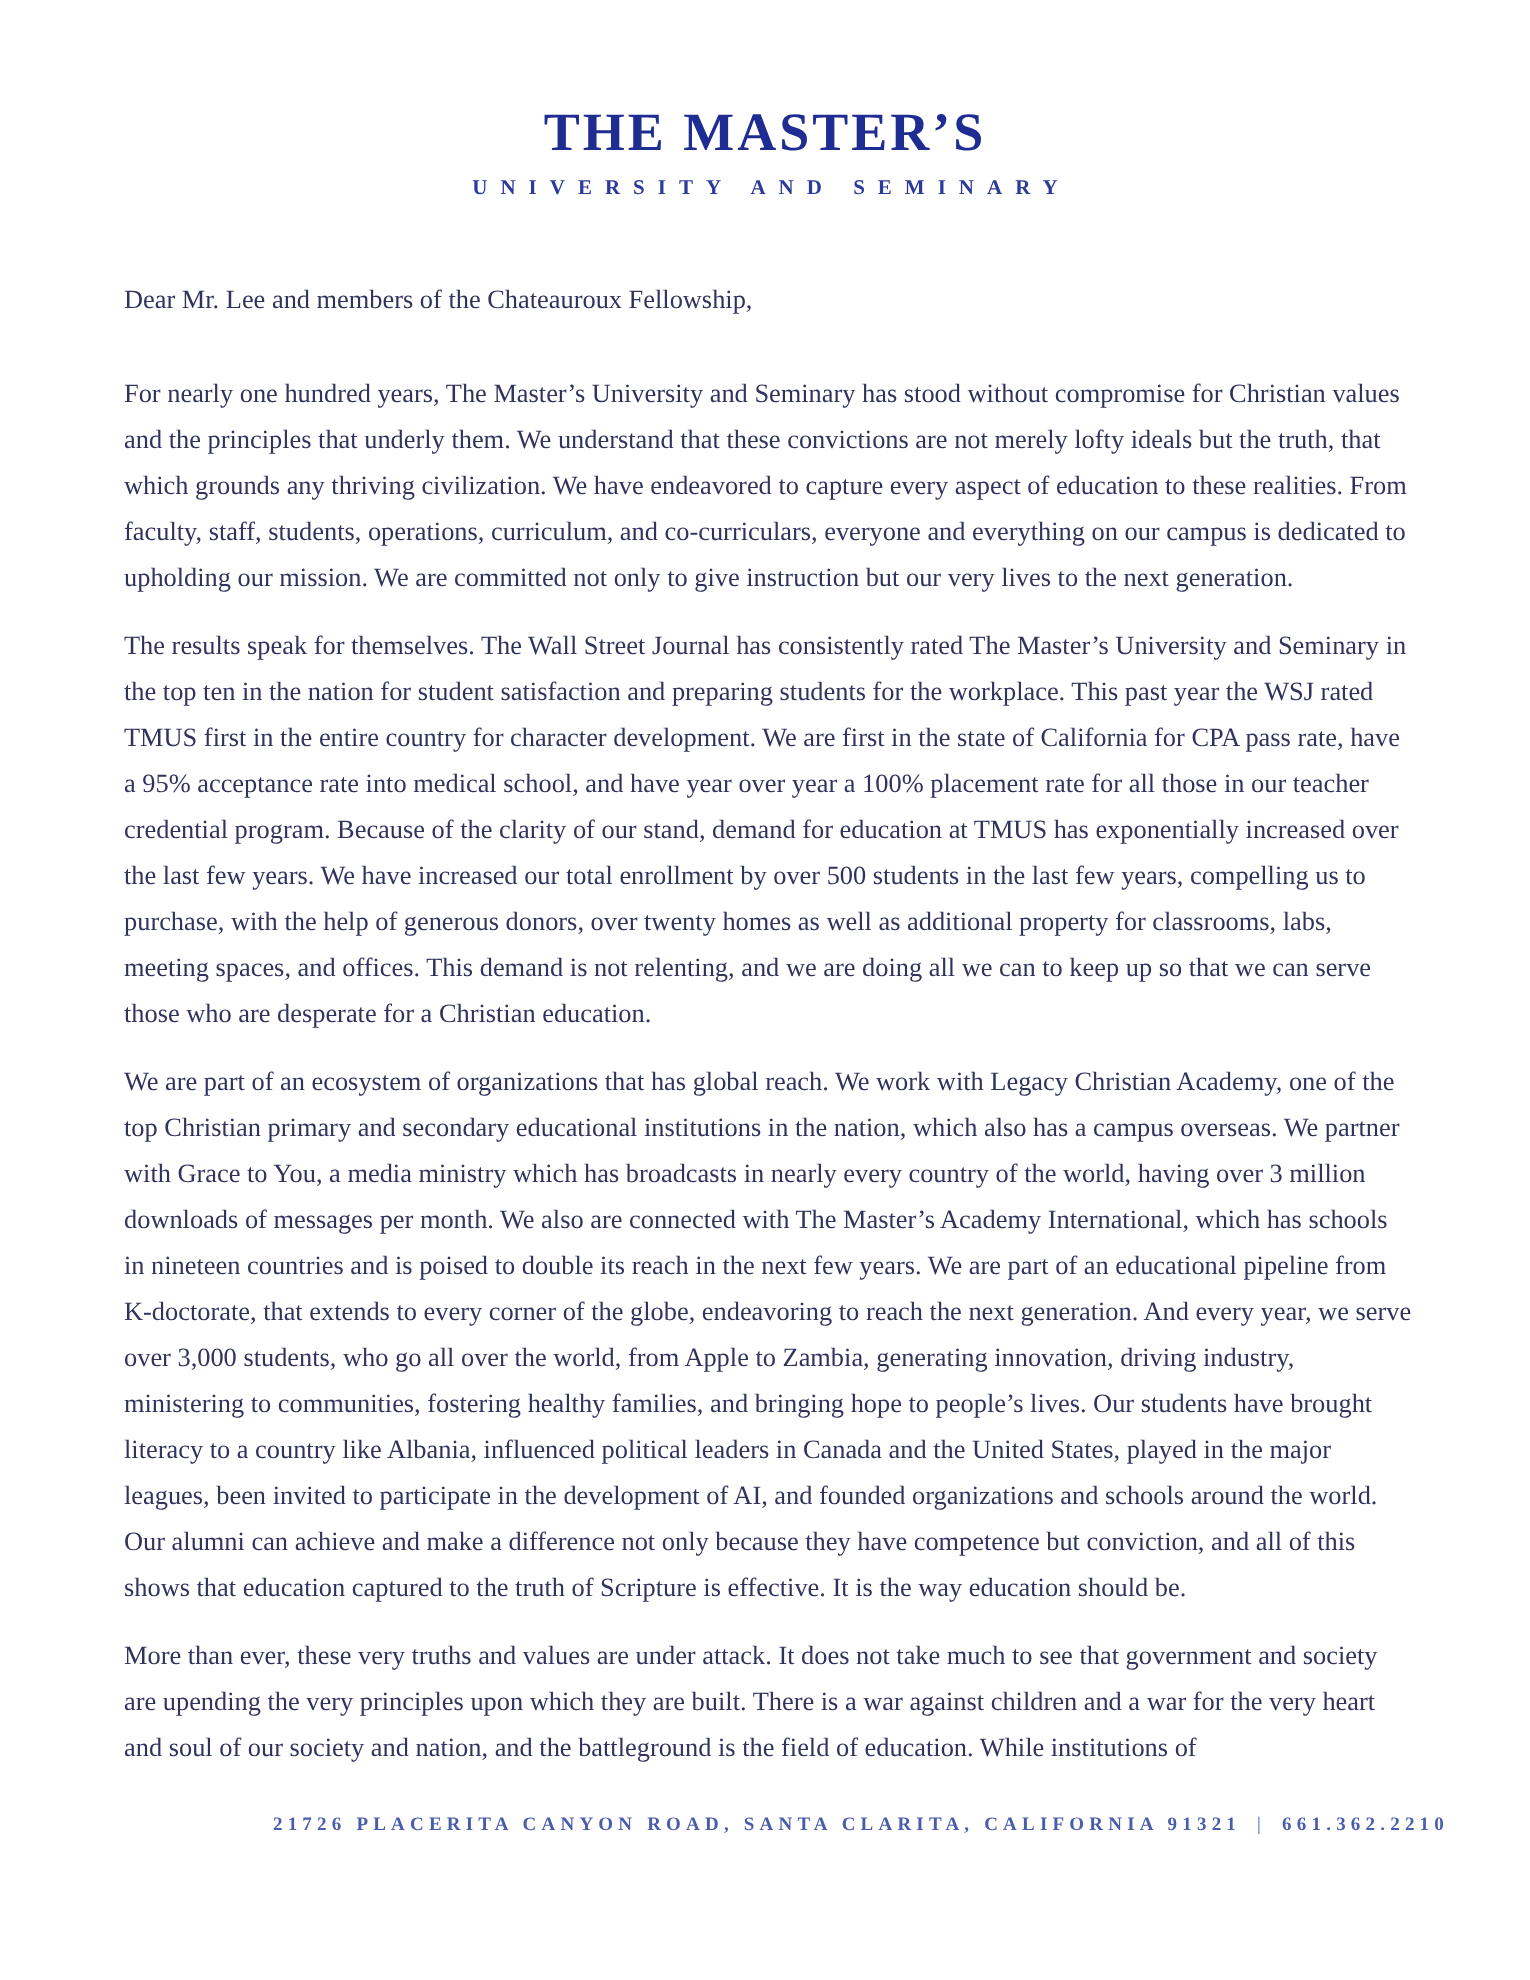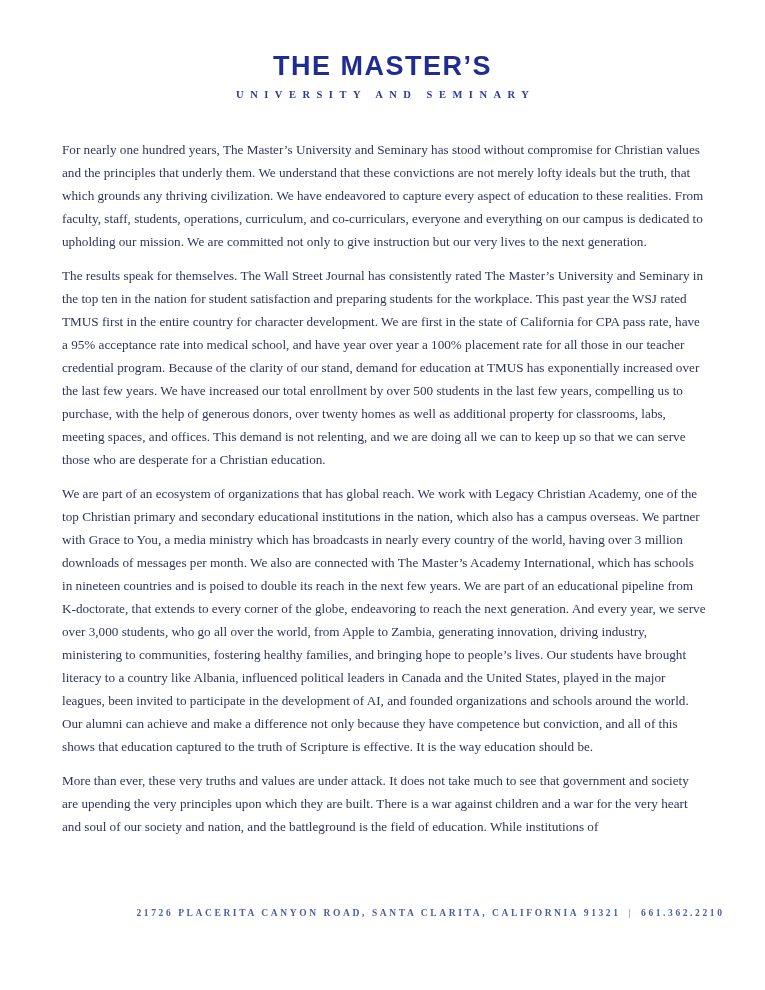--- a/index.html
+++ b/index.html
@@ -20,21 +20,21 @@
     background: #ffffff;
   }
   .letterhead {
     position: absolute;
     top: 52px;
     left: 0;
     width: 765px;
     text-align: center;
   }
   .letterhead .title {
-    font-family: Liberation Sans, sans-serif;
+    font-family: Liberation Serif, serif;
     font-size: 27px;
     font-weight: 600;
     letter-spacing: 1.5px;
     color: #1f2d93;
     line-height: 1.1;
   }
   .letterhead .subtitle {
     margin-top: 7px;
     font-family: "Liberation Serif", serif;
     font-size: 10.5px;
@@ -82,20 +82,21 @@
 <body>
 
 <div class="page">
 
   <div class="letterhead">
     <div class="title">THE MASTER’S</div>
     <div class="subtitle">UNIVERSITY AND SEMINARY</div>
   </div>
 
   <div class="letter-body">
+    <p class="salutation">Dear Mr. Lee and members of the Chateauroux Fellowship,</p>
     <p class="para">For nearly one hundred years, The Master’s University and Seminary has stood without compromise for Christian values and the principles that underly them. We understand that these convictions are not merely lofty ideals but the truth, that which grounds any thriving civilization. We have endeavored to capture every aspect of education to these realities. From faculty, staff, students, operations, curriculum, and co-curriculars, everyone and everything on our campus is dedicated to upholding our mission. We are committed not only to give instruction but our very lives to the next generation.</p>
     <p class="para">The results speak for themselves. The Wall Street Journal has consistently rated The Master’s University and Seminary in the top ten in the nation for student satisfaction and preparing students for the workplace. This past year the WSJ rated TMUS first in the entire country for character development. We are first in the state of California for CPA pass rate, have a 95% acceptance rate into medical school, and have year over year a 100% placement rate for all those in our teacher credential program. Because of the clarity of our stand, demand for education at TMUS has exponentially increased over the last few years. We have increased our total enrollment by over 500 students in the last few years, compelling us to purchase, with the help of generous donors, over twenty homes as well as additional property for classrooms, labs, meeting spaces, and offices. This demand is not relenting, and we are doing all we can to keep up so that we can serve those who are desperate for a Christian education.</p>
     <p class="para">We are part of an ecosystem of organizations that has global reach. We work with Legacy Christian Academy, one of the top Christian primary and secondary educational institutions in the nation, which also has a campus overseas. We partner with Grace to You, a media ministry which has broadcasts in nearly every country of the world, having over 3 million downloads of messages per month. We also are connected with The Master’s Academy International, which has schools in nineteen countries and is poised to double its reach in the next few years. We are part of an educational pipeline from K-doctorate, that extends to every corner of the globe, endeavoring to reach the next generation. And every year, we serve over 3,000 students, who go all over the world, from Apple to Zambia, generating innovation, driving industry, ministering to communities, fostering healthy families, and bringing hope to people’s lives. Our students have brought literacy to a country like Albania, influenced political leaders in Canada and the United States, played in the major leagues, been invited to participate in the development of AI, and founded organizations and schools around the world. Our alumni can achieve and make a difference not only because they have competence but conviction, and all of this shows that education captured to the truth of Scripture is effective. It is the way education should be.</p>
     <p class="para">More than ever, these very truths and values are under attack. It does not take much to see that government and society are upending the very principles upon which they are built. There is a war against children and a war for the very heart and soul of our society and nation, and the battleground is the field of education. While institutions of</p>
   </div>
 
   <div class="footer">
     <span>21726 PLACERITA CANYON ROAD, SANTA CLARITA, CALIFORNIA 91321</span><span class="sep">|</span><span>661.362.2210</span>
   </div>
 

